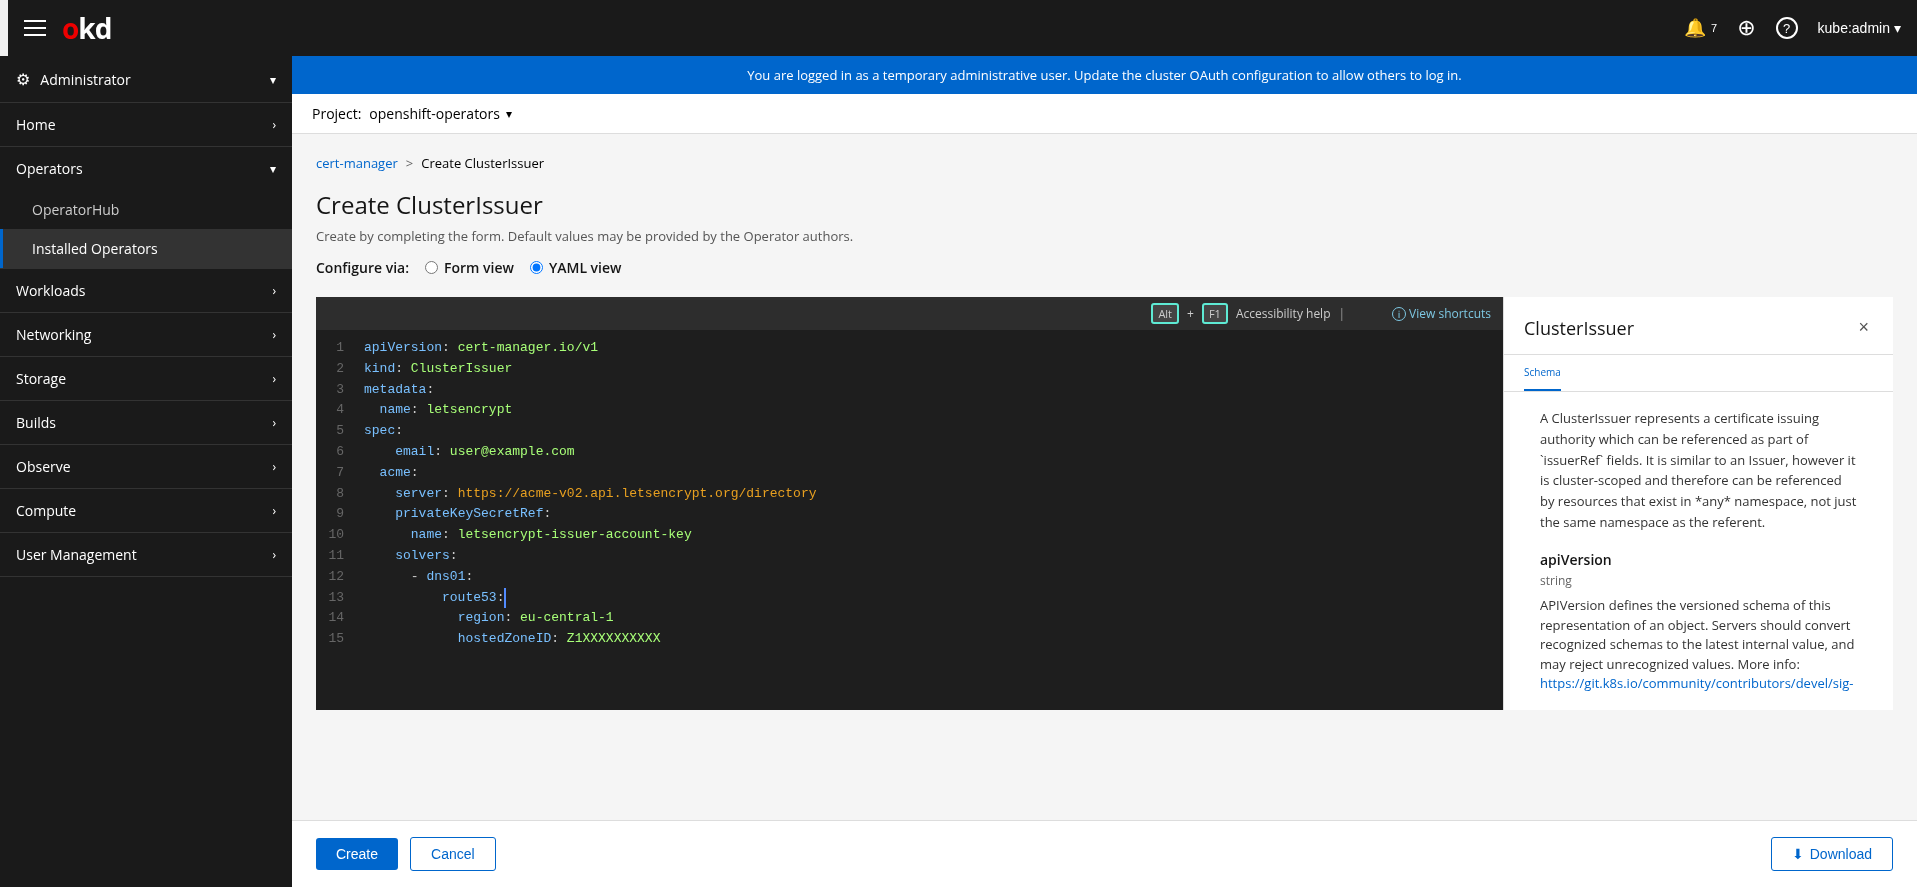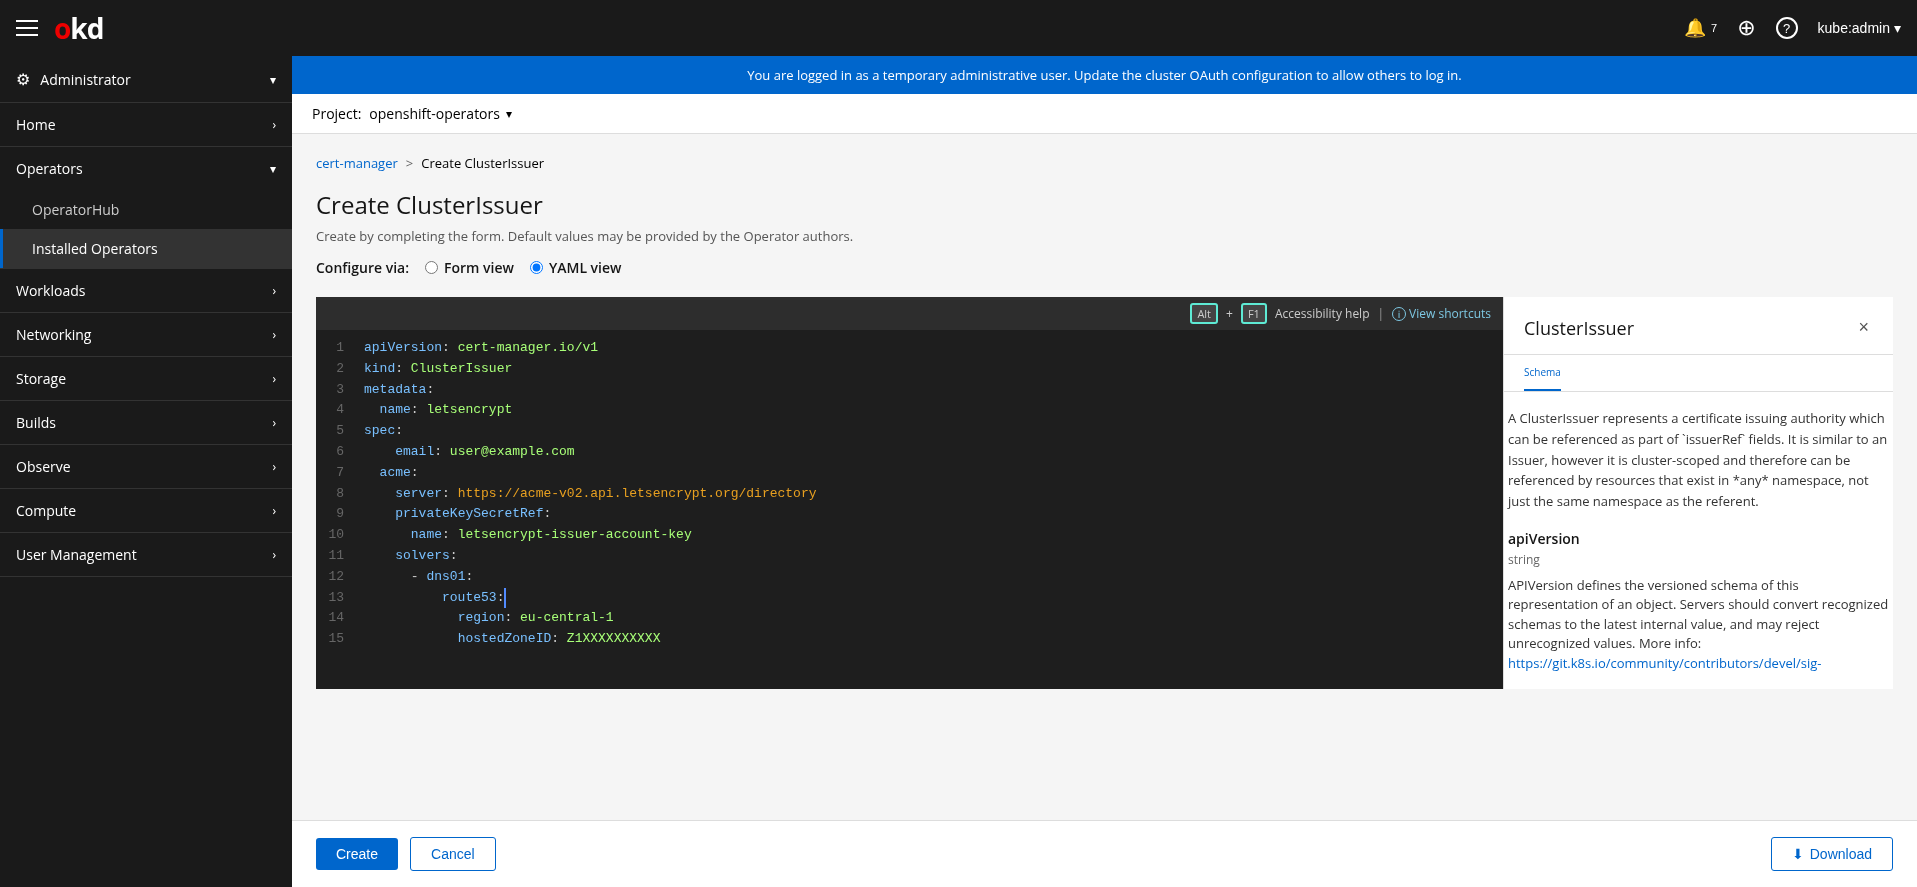--- a/index.html
+++ b/index.html
@@ -8,21 +8,21 @@
     
     .navbar {
       display: flex;
       align-items: center;
       background: #1a1a1a;
       height: 56px;
       padding: 0 16px;
       color: white;
       position: fixed;
       top: 0;
-      left: 0;
+      left: 8px;
       right: 0;
       z-index: 100;
     }
     .navbar-hamburger {
       cursor: pointer;
       margin-right: 16px;
       display: flex;
       flex-direction: column;
       gap: 5px;
     }
@@ -261,20 +261,21 @@
     }
     .accessibility-help {
       color: #ccc;
       font-size: 12px;
     }
     .view-shortcuts {
       color: #7ec8e3;
       font-size: 12px;
       text-decoration: none;
       cursor: pointer;
+      margin-left: 39px;
     }
     .editor-body {
       display: flex;
       font-family: 'Courier New', monospace;
       font-size: 13px;
       line-height: 1.6;
       padding: 8px 0;
     }
     .line-numbers {
       padding: 0 12px;
@@ -350,21 +351,21 @@
     }
     .schema-tab {
       padding: 10px 0;
       font-size: 10px;
       cursor: pointer;
       color: #0066cc;
       border-bottom: 2px solid #0066cc;
       margin-right: 20px;
     }
     .schema-body {
-      padding: 16px 4px;
+      padding: 16px 36px;
       color: #333;
       line-height: 1.6;
       font-size: 13px;
     }
     .schema-body p { margin-bottom: 12px; }
     .schema-field {
       margin-top: 16px;
     }
     .schema-field-name {
       font-weight: 600;

